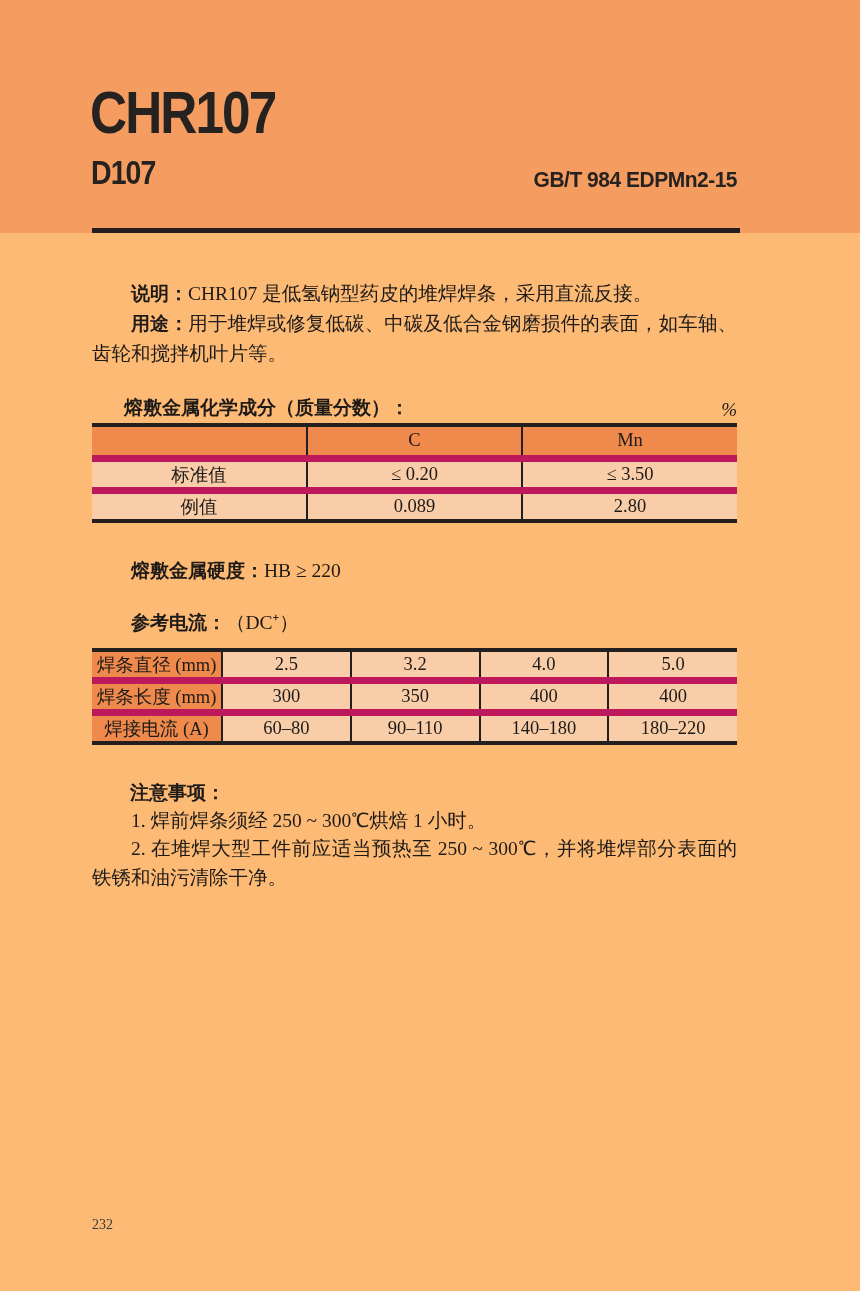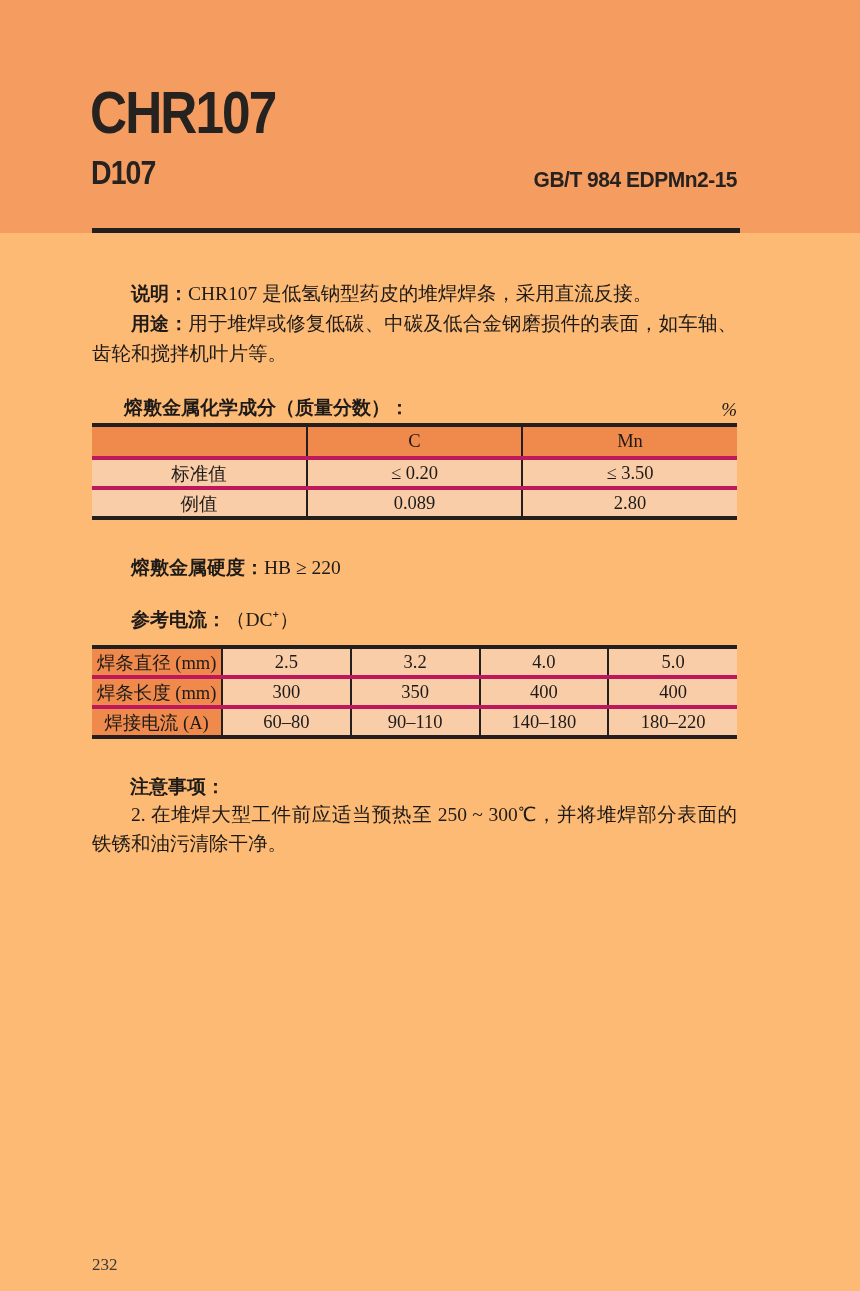--- a/index.html
+++ b/index.html
@@ -105,21 +105,21 @@
   }
 
   
   table {
     width: 100%;
     border-collapse: collapse;
     table-layout: fixed;
   }
   table { border-top: 4px solid #231F1E; border-bottom: 4px solid #231F1E; }
   td, th {
-    border-top: 4px solid #be185d;
+    border-top: 7px solid #be185d;
     border-left: 2px solid #231F1E;
     text-align: center;
     vertical-align: middle;
     font-size: 18.5px;
     font-weight: normal;
     padding: 0;
   }
   td:first-child, th:first-child { border-left: none; }
   tr:first-child td, tr:first-child th { border-top: none; }
 
@@ -154,22 +154,22 @@
   .note {
     font-size: 19.5px;
     line-height: 28.5px;
     text-indent: 2em;
     text-align: justify;
   }
 
   .page-number {
     position: absolute;
     left: 92px;
-    top: 1255px;
-    font-size: 17px;
+    top: 1217px;
+    font-size: 14px;
     color: #3a3a3a;
   }
 </style>
 </head>
 <body>
 
 <div class="page">
 
   <div class="masthead">
     <div class="model">CHR107</div>
@@ -240,20 +240,21 @@
           <td class="val">60–80</td>
           <td class="val">90–110</td>
           <td class="val">140–180</td>
           <td class="val">180–220</td>
         </tr>
       </tbody>
     </table>
 
     <div class="notes">
       <div class="notes-title">注意事项：</div>
+      <p class="note">1. 焊前焊条须经 250 ~ 300℃烘焙 1 小时。</p>
       <p class="note">2. 在堆焊大型工件前应适当预热至 250 ~ 300℃，并将堆焊部分表面的铁锈和油污清除干净。</p>
     </div>
 
   </div>
 
   <div class="page-number">232</div>
 
 </div>
 
 </body></html>

